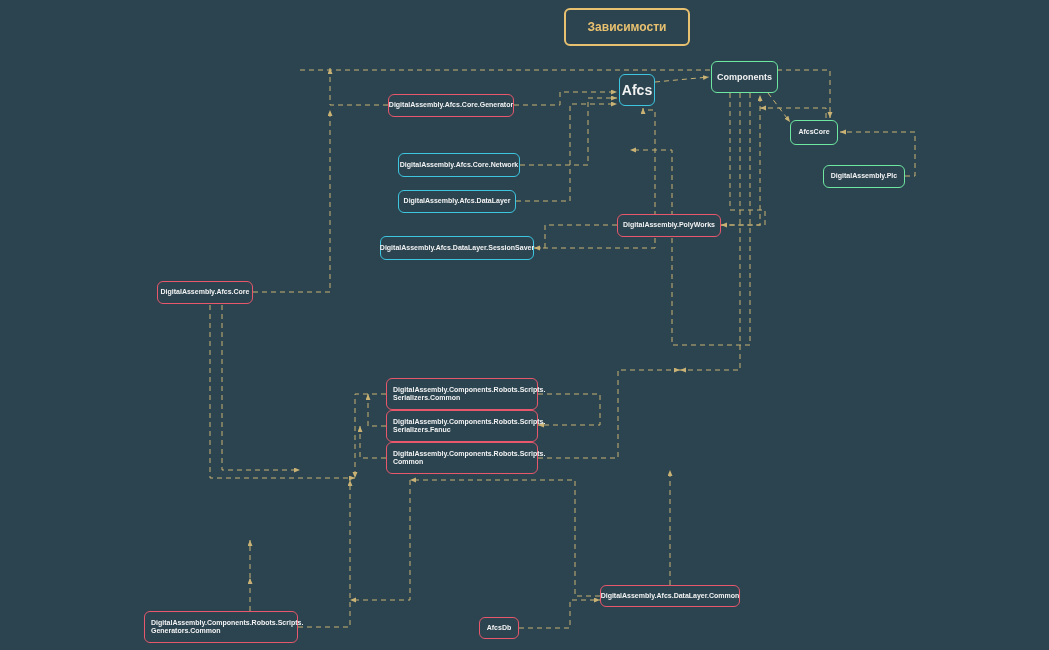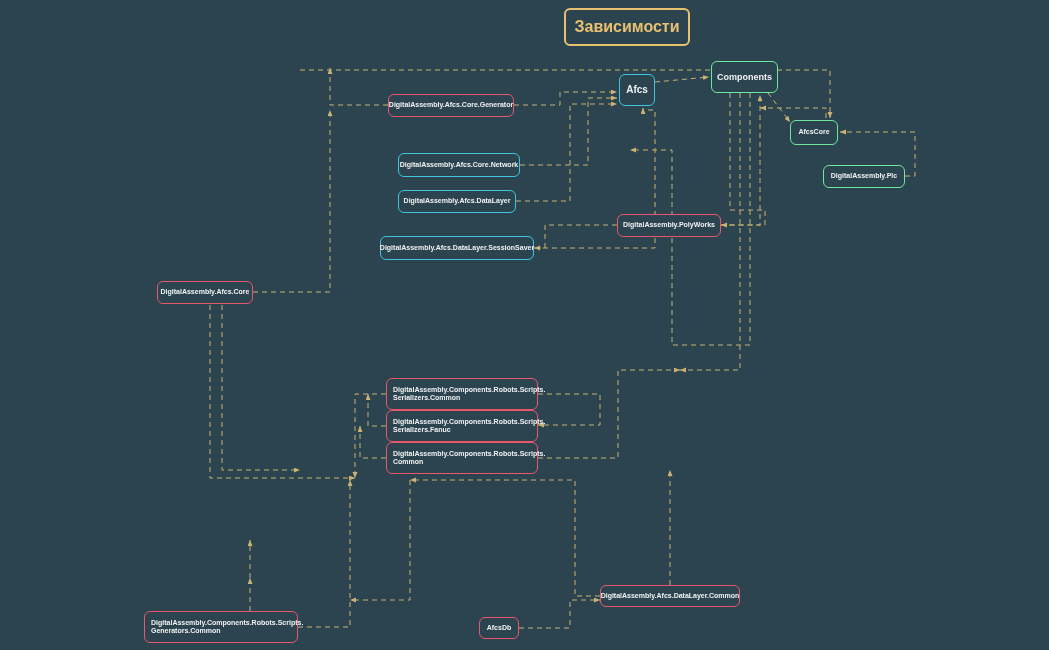--- a/index.html
+++ b/index.html
@@ -86,23 +86,23 @@
         <path d="M 600 596 L 575 596 L 575 480 L 410 480" fill="none" stroke="#c9b273" stroke-width="1" stroke-dasharray="5,4" marker-end="url(#arrow)"></path>
         <path d="M 519 628 L 570 628 L 570 600 L 600 600" fill="none" stroke="#c9b273" stroke-width="1" stroke-dasharray="5,4" marker-end="url(#arrow)"></path>
         <path d="M 298 627 L 350 627 L 350 480" fill="none" stroke="#c9b273" stroke-width="1" stroke-dasharray="5,4" marker-end="url(#arrow)"></path>
         <path d="M 250 611 L 250 590 L 250 578" fill="none" stroke="#c9b273" stroke-width="1" stroke-dasharray="5,4" marker-end="url(#arrow)"></path>
         <path d="M 410 480 L 410 600 L 350 600" fill="none" stroke="#c9b273" stroke-width="1" stroke-dasharray="5,4" marker-end="url(#arrow)"></path>
         <path d="M 250 578 L 250 560 L 250 540" fill="none" stroke="#c9b273" stroke-width="1" stroke-dasharray="5,4" marker-end="url(#arrow)"></path>
         <path d="M 617 225 L 545 225 L 545 248 L 534 248" fill="none" stroke="#c9b273" stroke-width="1" stroke-dasharray="5,4" marker-end="url(#arrow)"></path>
         <path d="M 730 93 L 730 210 L 765 210 L 765 225 L 721 225" fill="none" stroke="#c9b273" stroke-width="1" stroke-dasharray="5,4" marker-end="url(#arrow)"></path>
       </g>
   </svg>
-  <div class="title-box" id="title-box" style="left: 564px; top: 8px; width: 126px; height: 38px; font-size: 16px; color: rgb(232, 193, 112); border-color: rgb(232, 193, 112);">Зависимости</div>
+  <div class="title-box" id="title-box" style="left: 564px; top: 8px; width: 126px; height: 38px; font-size: 12px; color: rgb(232, 193, 112); border-color: rgb(232, 193, 112);">Зависимости</div>
   <div id="nodes-layer">
-      <div class="node" style="left: 619px; top: 74px; width: 36px; height: 32px; border: 1.5px solid rgb(62, 198, 224); color: rgb(242, 242, 242); font-size: 10px;">Afcs</div>
+      <div class="node" style="left: 619px; top: 74px; width: 36px; height: 32px; border: 1.5px solid rgb(62, 198, 224); color: rgb(242, 242, 242); font-size: 14px;">Afcs</div>
       <div class="node" style="left: 711px; top: 61px; width: 67px; height: 32px; border: 1.5px solid rgb(110, 231, 160); color: rgb(242, 242, 242); font-size: 9px;">Components</div>
       <div class="node" style="left: 790px; top: 120px; width: 48px; height: 25px; border: 1.5px solid rgb(110, 231, 160); color: rgb(242, 242, 242); font-size: 7px;">AfcsCore</div>
       <div class="node" style="left: 823px; top: 165px; width: 82px; height: 23px; border: 1.5px solid rgb(110, 231, 160); color: rgb(242, 242, 242); font-size: 7px;">DigitalAssembly.Plc</div>
       <div class="node" style="left: 388px; top: 94px; width: 126px; height: 23px; border: 1.5px solid rgb(232, 87, 107); color: rgb(242, 242, 242); font-size: 7px;">DigitalAssembly.Afcs.Core.Generator</div>
       <div class="node" style="left: 398px; top: 153px; width: 122px; height: 24px; border: 1.5px solid rgb(62, 198, 224); color: rgb(242, 242, 242); font-size: 7px;">DigitalAssembly.Afcs.Core.Network</div>
       <div class="node" style="left: 398px; top: 190px; width: 118px; height: 23px; border: 1.5px solid rgb(62, 198, 224); color: rgb(242, 242, 242); font-size: 7px;">DigitalAssembly.Afcs.DataLayer</div>
       <div class="node" style="left: 380px; top: 236px; width: 154px; height: 24px; border: 1.5px solid rgb(62, 198, 224); color: rgb(242, 242, 242); font-size: 7px;">DigitalAssembly.Afcs.DataLayer.SessionSaver</div>
       <div class="node" style="left: 617px; top: 214px; width: 104px; height: 23px; border: 1.5px solid rgb(232, 87, 107); color: rgb(242, 242, 242); font-size: 7px;">DigitalAssembly.PolyWorks</div>
       <div class="node" style="left: 157px; top: 281px; width: 96px; height: 23px; border: 1.5px solid rgb(232, 87, 107); color: rgb(242, 242, 242); font-size: 7px;">DigitalAssembly.Afcs.Core</div>
       <div class="node" style="left: 386px; top: 378px; width: 152px; height: 32px; border: 1.5px solid rgb(232, 87, 107); color: rgb(242, 242, 242); font-size: 7px; justify-content: flex-start; text-align: left;">DigitalAssembly.Components.Robots.Scripts.

